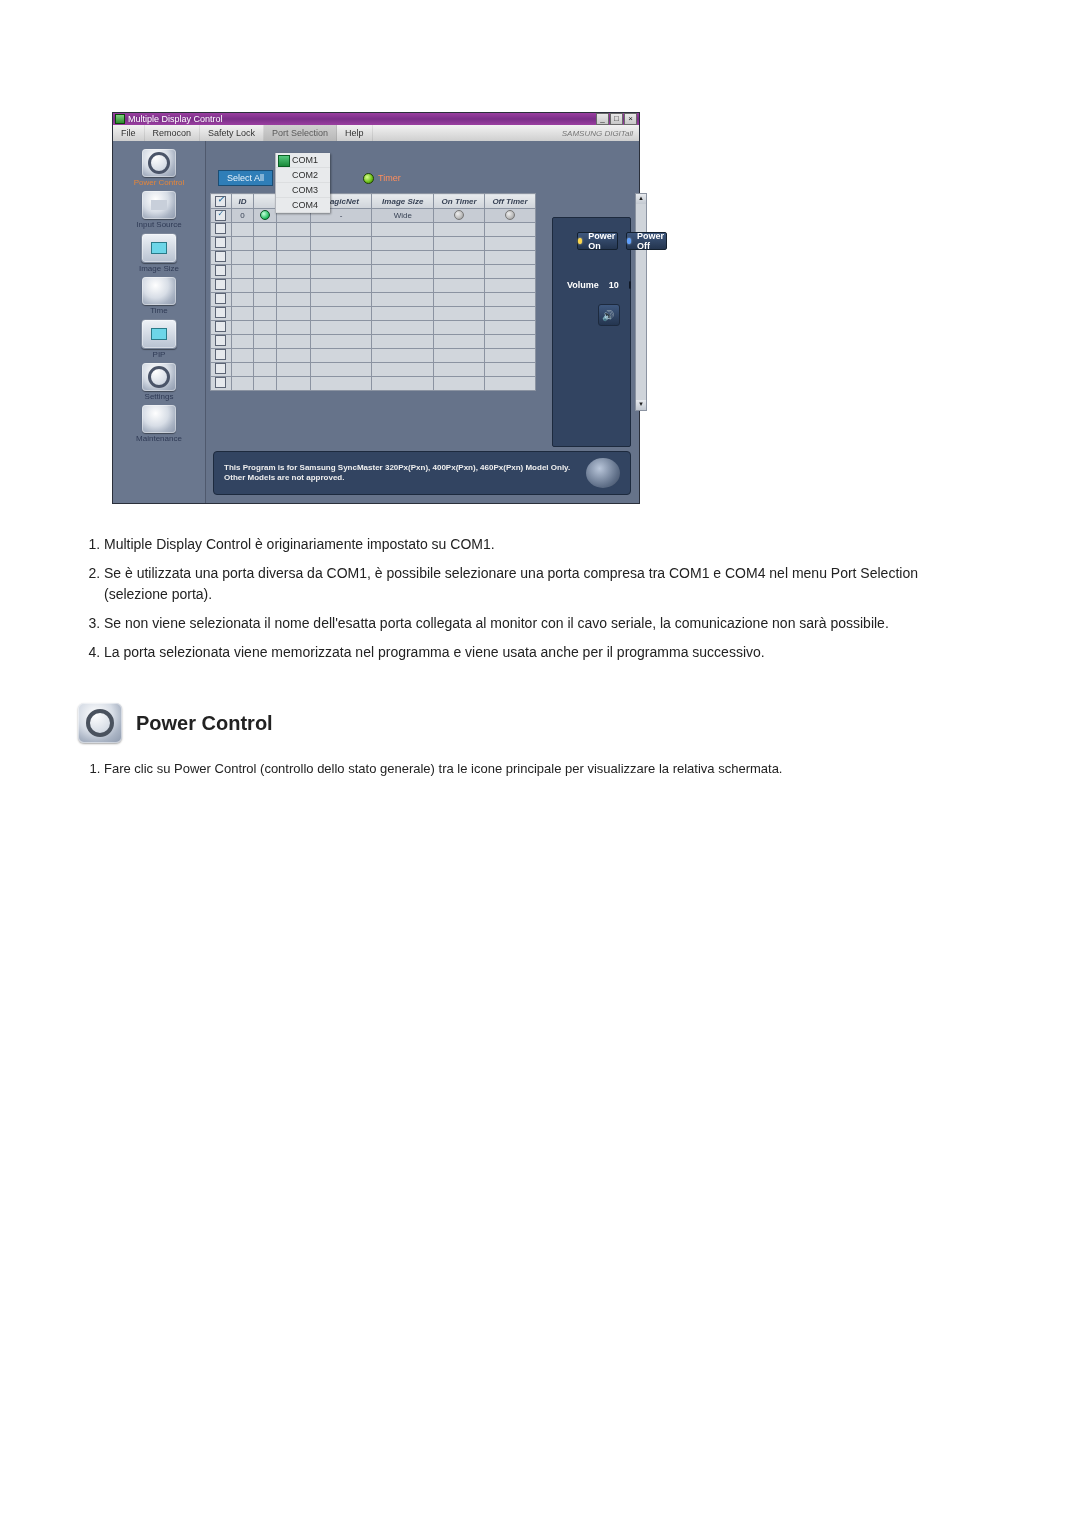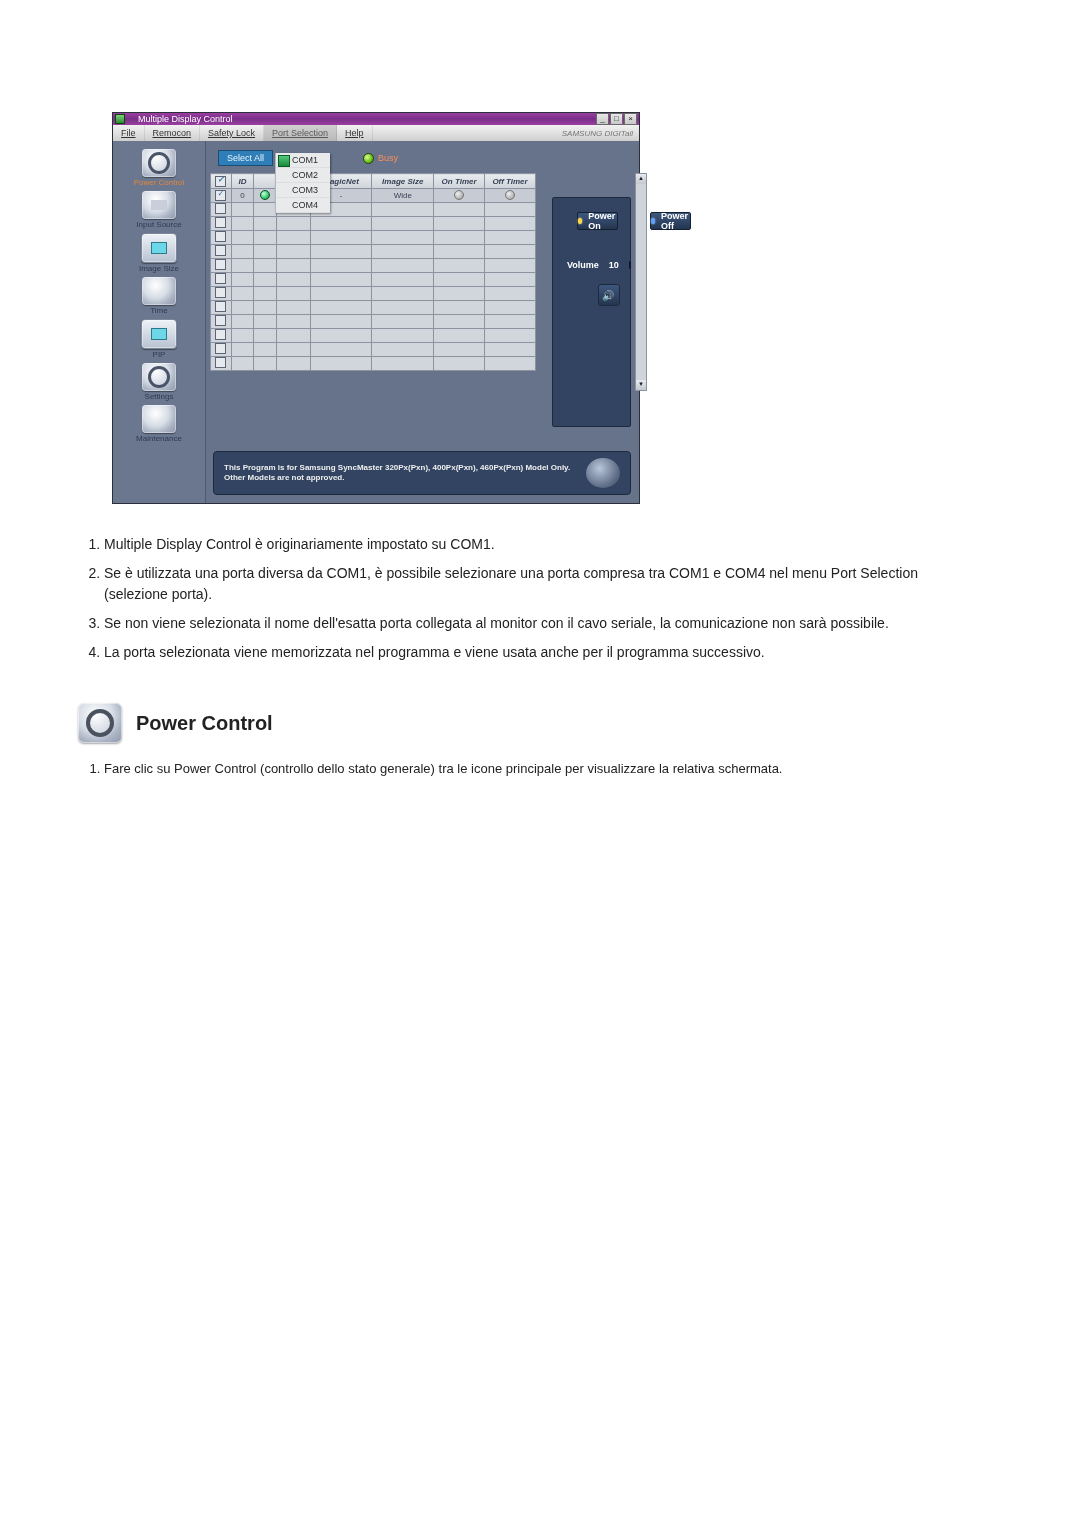--- a/index.html
+++ b/index.html
@@ -29,21 +29,21 @@
   .titlebar {
     height: 12px;
     background: linear-gradient(#9a3fa0, #7a2e88 50%, #9a3fa0);
     display: flex;
     align-items: center;
     justify-content: space-between;
     padding: 0 2px;
     color: #fff;
     font-size: 9px;
   }
-  .titlebar-left { display: flex; align-items: center; gap: 13px; }
+  .titlebar-left { display: flex; align-items: center; gap: 3px; }
   .app-ico {
     width: 8px; height: 8px; background: linear-gradient(#7fcf7f,#2e8b2e);
     border: 1px solid #0a440a;
   }
   .winbtns { display: flex; gap: 1px; }
   .winbtn {
     width: 11px; height: 10px;
     background: linear-gradient(#e8e8e8,#c8c8c8);
     border: 1px solid #6a6a6a;
     display: flex; align-items: center; justify-content: center;
@@ -55,21 +55,20 @@
     border-bottom: 1px solid #8d94a3;
     display: flex;
     align-items: stretch;
     font-size: 9px;
     color: #333;
   }
   .menuitem {
     padding: 0 8px;
     display: flex; align-items: center;
     border-right: 1px solid rgba(0,0,0,0.08);
-    text-decoration: underline;
   }
   .menuitem.sel {
     background: linear-gradient(#d0d0d0,#b8b8b8);
     color: #5a5a5a;
   }
   .brand {
     margin-left: auto;
     padding: 0 6px;
     font-style: italic;
     color: #777;
@@ -147,20 +146,21 @@
   .side-ico.pow::after {
     content:"";
     position:absolute;
     width:16px;height:16px;border:3px solid #4a5468;border-radius:50%;
   }
   
   .main {
     flex: 1;
     position: relative;
     padding: 4px;
+    margin-top: 20px;
   }
   .toolbar {
     height: 26px;
     display: flex; align-items: center;
     gap: 10px;
     padding: 0 4px;
   }
   .sel-all {
     background: #2f7eb8;
     border: 1px solid #1b4d74;
@@ -233,21 +233,21 @@
   .right-panel {
     position: absolute;
     top: 56px; right: 8px; left: 346px;
     height: 230px;
     background: #324461;
     border: 1px solid #1d2a3e;
     border-radius: 2px;
     padding: 12px 10px;
     box-sizing: border-box;
   }
-  .pw-btns { display: flex; gap: 32px; padding: 2px 14px; }
+  .pw-btns { display: flex; gap: 8px; padding: 2px 14px; }
   .pw-btn {
     flex: 1;
     height: 16px;
     background: linear-gradient(#3f587e,#24354f);
     border: 1px solid #13202f;
     border-radius: 2px;
     display: flex; align-items: center; justify-content: center; gap: 6px;
     color: #fff; font-size: 9px; font-weight: bold;
   }
   .pw-dot { width: 6px; height: 6px; border-radius: 50%; }
@@ -409,21 +409,21 @@
         </div>
       </div>
 
       <div class="main">
 
         <div class="toolbar">
           <span class="sel-all">Select All</span>
           <span style="width:70px"></span>
           <span class="busy-chip">
             <span class="busy-dot"></span>
-            <span>Busy</span>
+            <span>Timer</span>
           </span>
         </div>
 
         <div class="table-wrap">
           <table class="dtable">
             <thead>
               <tr>
                 <th style="width:16px"><span class="cb checked"></span></th>
                 <th style="width:18px">ID</th>
                 <th style="width:18px"></th>

